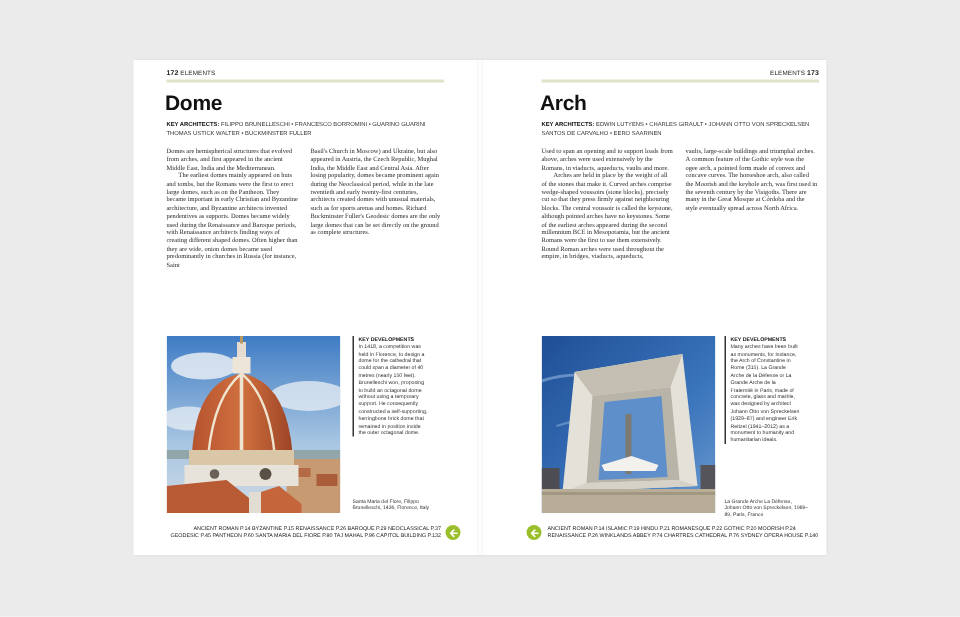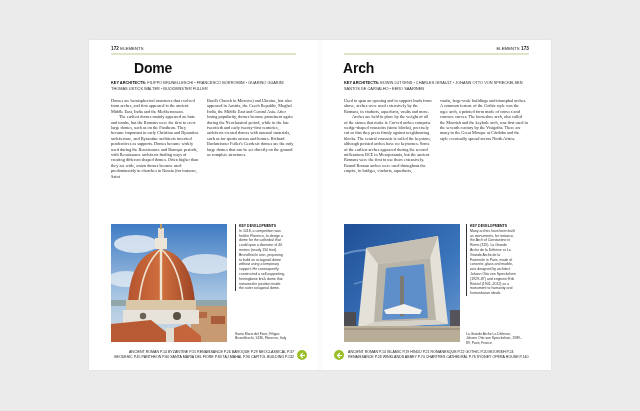--- a/index.html
+++ b/index.html
@@ -4,32 +4,32 @@
 <style>
   * { box-sizing: border-box; margin: 0; padding: 0; }
   html, body { width: 640px; height: 411px; background: #ebebeb; overflow: hidden; }
   body { position: relative; font-family: "Liberation Sans", sans-serif; color: #1a1a1a; }
 
   .spread { position: absolute; left: 89px; top: 40px; width: 462px; height: 330px; background: #ffffff; box-shadow: 0 0 2px rgba(0,0,0,0.08); }
   .gutter { position: absolute; left: 229px; top: 0; width: 4px; height: 330px; background: linear-gradient(to right, rgba(0,0,0,0.04), rgba(0,0,0,0), rgba(0,0,0,0.04)); }
 
   .page { position: absolute; top: 0; height: 330px; }
   .page.left { left: 0; width: 231px; }
-  .page.right { left: 231px; width: 231px; }
+  .page.right { left: 248px; width: 231px; }
 
   .folio { position: absolute; top: 6px; font-size: 4.2px; letter-spacing: 0.1px; text-transform: uppercase; color: #222; }
   .folio b { font-weight: 700; font-size: 4.6px; }
   .page.left .folio { left: 22px; }
   .page.right .folio { right: 22px; }
   .rule { position: absolute; top: 13px; height: 1.5px; background: #dfe4c8; }
   .page.left .rule { left: 22px; width: 185px; }
   .page.right .rule { left: 24px; width: 185px; }
 
   .title { position: absolute; top: 20px; font-weight: 700; font-size: 14px; letter-spacing: -0.2px; color: #111; }
-  .page.left .title { left: 21px; margin-left: 24px; }
+  .page.left .title { left: 21px; }
   .page.right .title { left: 23px; }
 
   .architects { position: absolute; top: 40px; width: 186px; font-size: 3.9px; line-height: 5.6px; text-transform: uppercase; color: #333; }
   .architects b { font-weight: 700; color: #111; }
   .page.left .architects { left: 22px; }
   .page.right .architects { left: 24px; }
 
   .body-col { position: absolute; top: 58px; width: 88px; font-family: "Liberation Serif", serif; font-size: 4.3px; line-height: 5.4px; color: #2a2a2a; }
   .body-col p + p { text-indent: 8px; }
   .page.left .col1 { left: 22px; }

